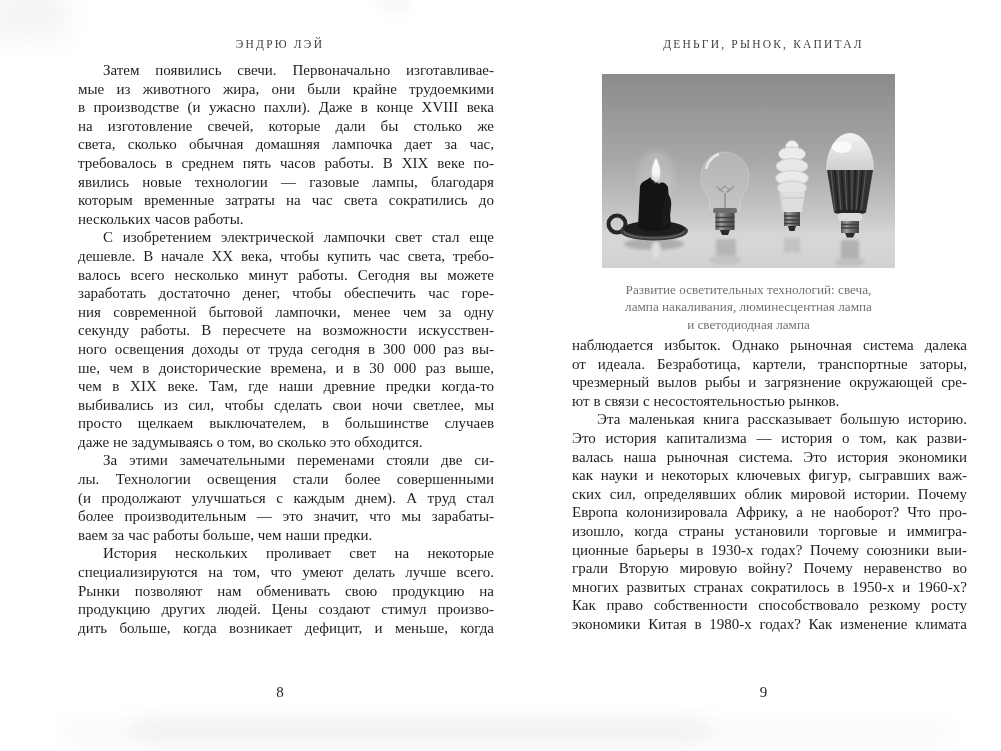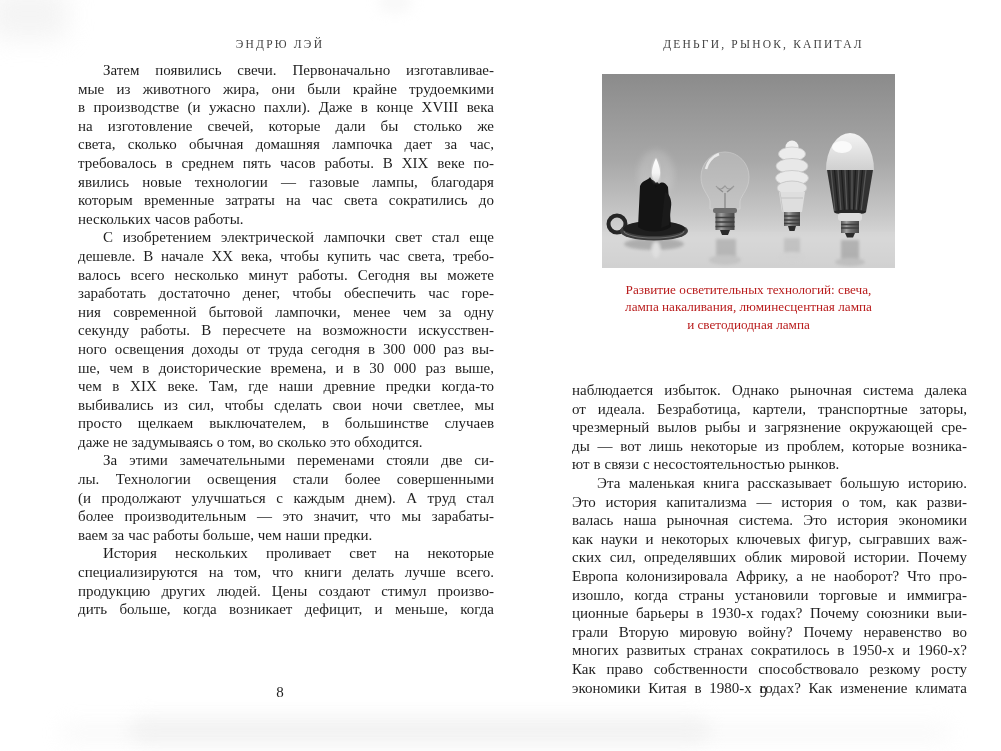--- a/index.html
+++ b/index.html
@@ -12,39 +12,39 @@
   .page{position:absolute;top:0;height:751px;}
   .page-left{left:66px;width:428px;text-decoration:underline;}
   .page-right{left:560px;width:407px;}
 
   .running-head{
     position:absolute;top:38px;left:0;right:0;text-align:center;
     font-size:11.5px;letter-spacing:2.2px;color:#424242;
   }
   .body-text{position:absolute;left:12px;right:0;}
   .page-left  .body-text{top:61px;}
-  .page-right .body-text{top:336px;margin-top:45px;}
+  .page-right .body-text{top:336px;}
   .line{
     font-size:15px;line-height:18.6px;
     text-align:justify;text-align-last:justify;
     word-spacing:0.2px;
   }
   .line.end{text-align-last:left;}
   .line.indent{padding-left:25px;}
 
   .pagenum{
     position:absolute;top:684px;left:0;right:0;text-align:center;
     font-size:15px;color:#1e1e1e;
   }
 
   figure.fig{position:absolute;left:42px;top:74px;width:293px;margin:0;}
   .photo{width:293px;height:194px;display:block;}
   figcaption.caption{
     width:350px;margin:13px 0 0 -28.5px;text-align:center;
-    font-size:13.2px;line-height:17.3px;color:#b91c1c;
+    font-size:13.2px;line-height:17.3px;color:#737373;
   }
 
   
   .smudge{position:absolute;background:#ececec;border-radius:14px;pointer-events:none;}
   .smudge-bottom-1{left:130px;top:716px;width:580px;height:28px;opacity:.55;filter:blur(9px);}
   .smudge-bottom-2{left:60px;top:722px;width:890px;height:22px;opacity:.28;filter:blur(10px);}
   .smudge-topleft{left:-10px;top:-12px;width:78px;height:52px;opacity:.55;filter:blur(12px);}
   .smudge-topmid{left:378px;top:-6px;width:34px;height:18px;opacity:.4;filter:blur(7px);}
 </style>
 </head>
@@ -75,21 +75,22 @@
         <div class="line">чем в XIX веке. Там, где наши древние предки когда-то</div>
         <div class="line">выбивались из сил, чтобы сделать свои ночи светлее, мы</div>
         <div class="line">просто щелкаем выключателем, в большинстве случаев</div>
         <div class="line end">даже не задумываясь о том, во сколько это обходится.</div>
         <div class="line indent">За этими замечательными переменами стояли две си-</div>
         <div class="line">лы. Технологии освещения стали более совершенными</div>
         <div class="line">(и продолжают улучшаться с каждым днем). А труд стал</div>
         <div class="line">более производительным — это значит, что мы зарабаты-</div>
         <div class="line end">ваем за час работы больше, чем наши предки.</div>
         <div class="line indent">История нескольких проливает свет на некоторые</div>
-        <div class="line">специализируются на том, что книги делать лучше всего.</div>
+        <div class="line">специализируются на том, что умеют делать лучше всего.</div>
+        <div class="line">Рынки позволяют нам обменивать свою продукцию на</div>
         <div class="line">продукцию других людей. Цены создают стимул произво-</div>
         <div class="line">дить больше, когда возникает дефицит, и меньше, когда</div>
       </div>
     <div class="pagenum">8</div>
   </section>
 
   <section class="page page-right">
     <div class="running-head">ДЕНЬГИ, РЫНОК, КАПИТАЛ</div>
 
     <figure class="fig">
@@ -194,21 +195,20 @@
           <div>Развитие осветительных технологий: свеча,</div>
           <div>лампа накаливания, люминесцентная лампа</div>
           <div>и светодиодная лампа</div>
         </figcaption>
     </figure>
 
     <div class="body-text">
         <div class="line">наблюдается избыток. Однако рыночная система далека</div>
         <div class="line">от идеала. Безработица, картели, транспортные заторы,</div>
         <div class="line">чрезмерный вылов рыбы и загрязнение окружающей сре-</div>
-        <div class="line">ды — вот лишь некоторые из проблем, которые возника-</div>
         <div class="line end">ют в связи с несостоятельностью рынков.</div>
         <div class="line indent">Эта маленькая книга рассказывает большую историю.</div>
         <div class="line">Это история капитализма — история о том, как разви-</div>
         <div class="line">валась наша рыночная система. Это история экономики</div>
         <div class="line">как науки и некоторых ключевых фигур, сыгравших важ-</div>
         <div class="line">ских сил, определявших облик мировой истории. Почему</div>
         <div class="line">Европа колонизировала Африку, а не наоборот? Что про-</div>
         <div class="line">изошло, когда страны установили торговые и иммигра-</div>
         <div class="line">ционные барьеры в 1930-х годах? Почему союзники выи-</div>
         <div class="line">грали Вторую мировую войну? Почему неравенство во</div>

